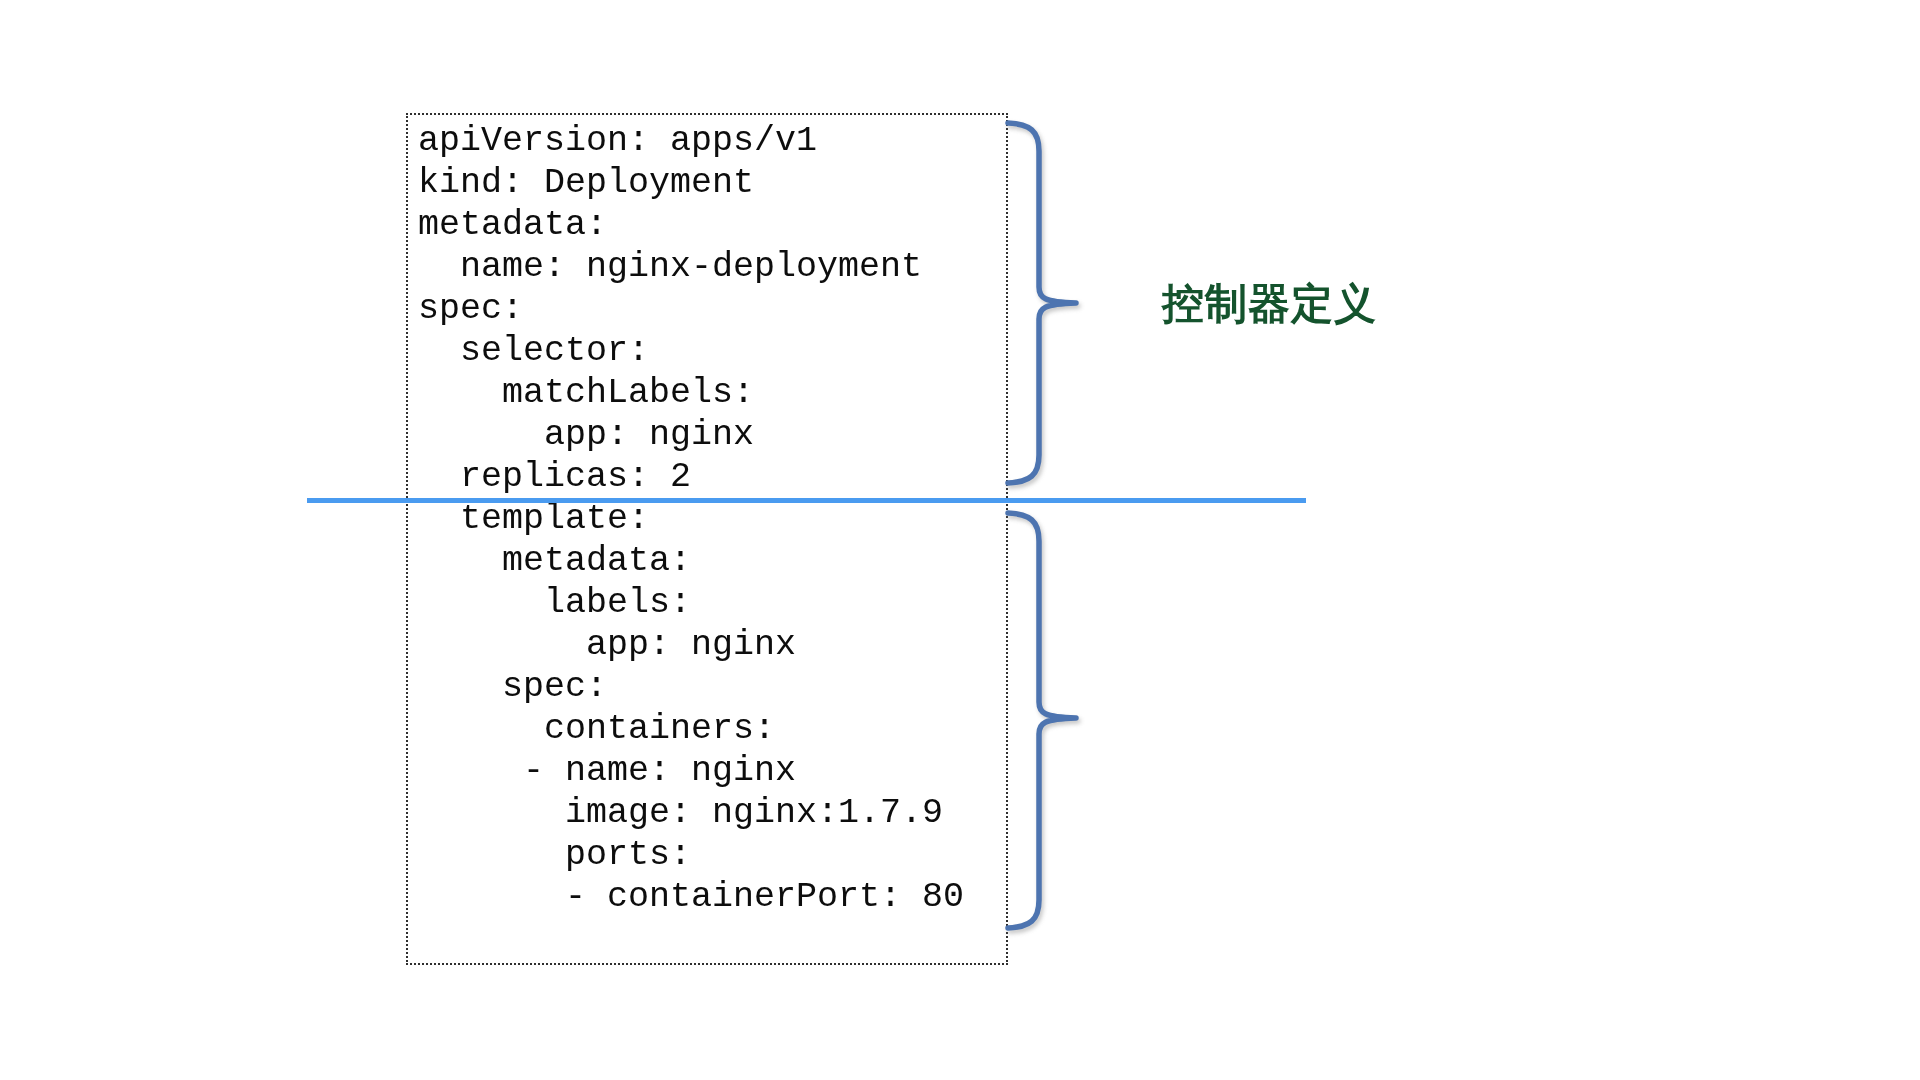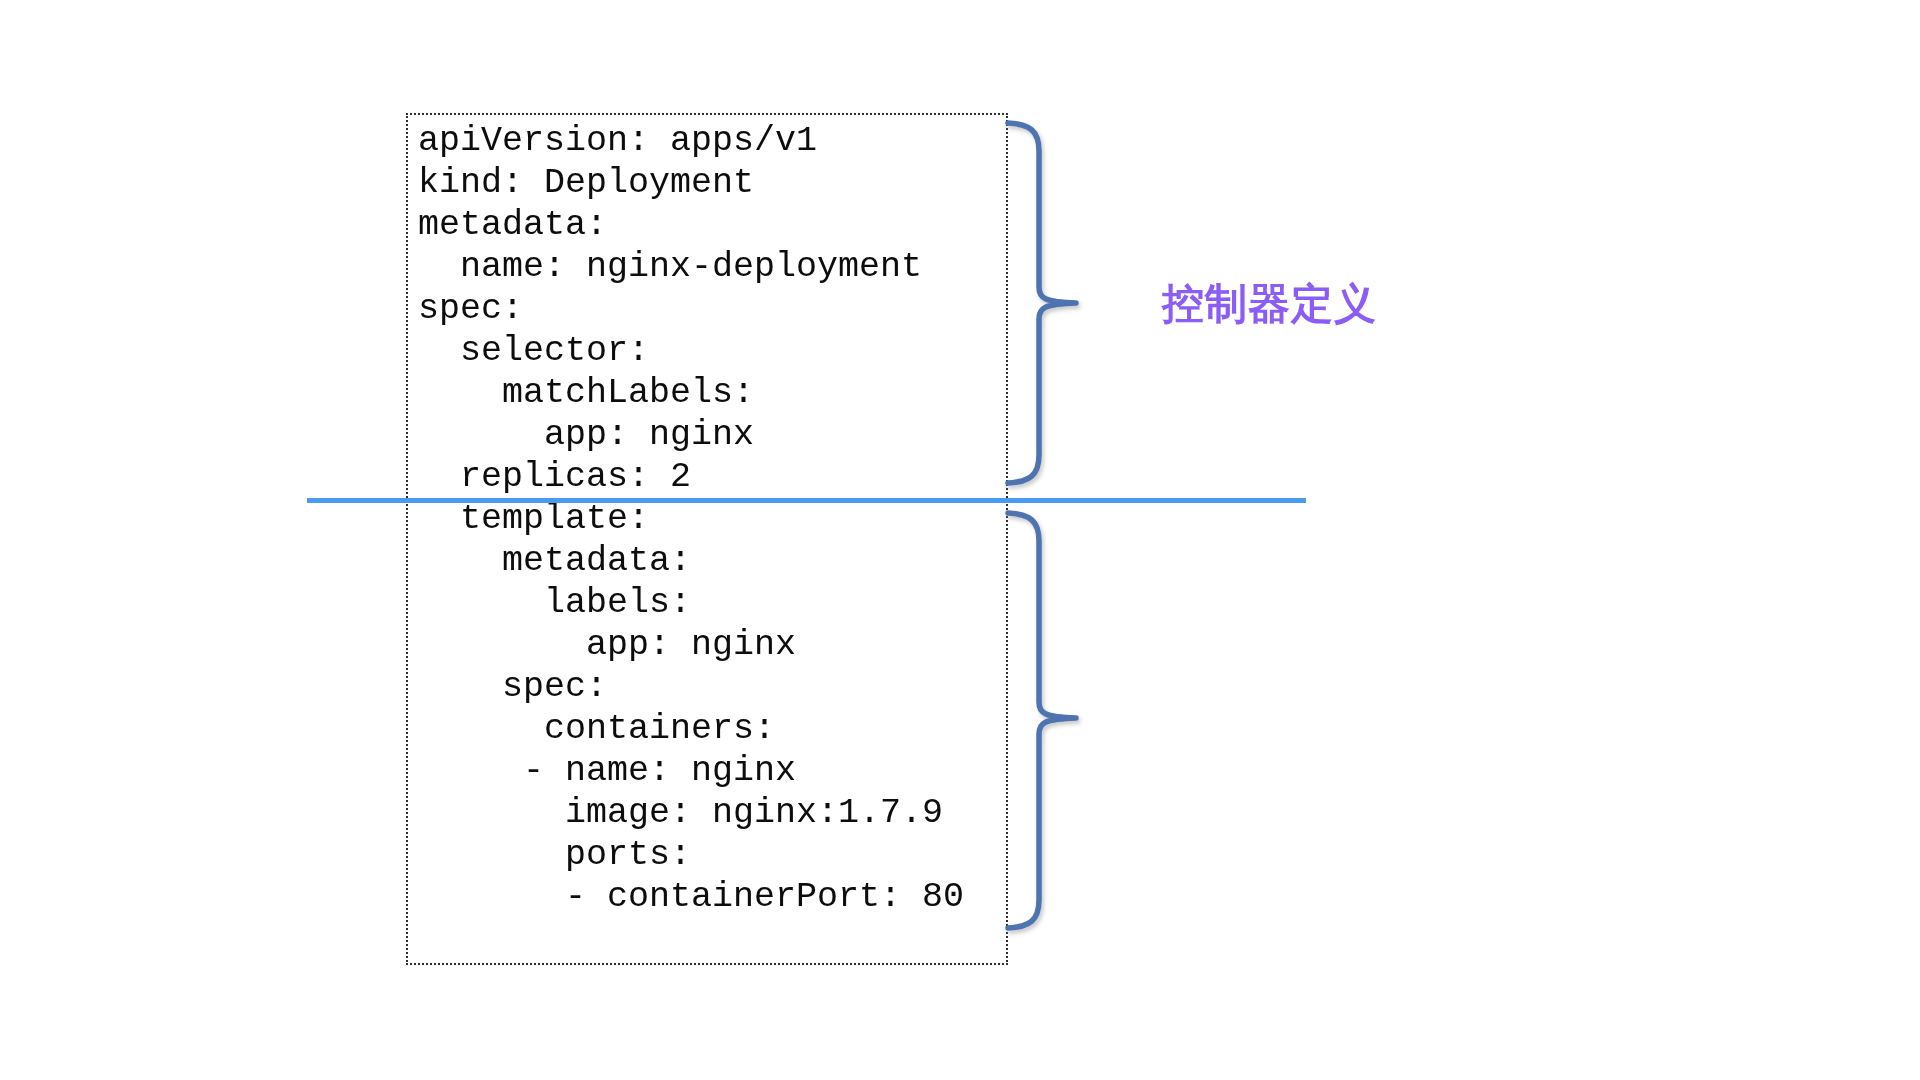--- a/index.html
+++ b/index.html
@@ -100,16 +100,16 @@
   <svg class="brace brace-bottom shadowed" width="85" height="430" viewBox="0 0 85 430" aria-hidden="true">
     <path d="M 6 8
              C 28 9 37 16 37 36
              L 37 197
              C 37 208 42 212 74 213
              C 42 214 37 218 37 229
              L 37 395
              C 37 415 28 422 6 423" stroke="#4d74b0"></path>
   </svg>
 
-  <div class="section-label label-top" style="color: #8b5cf6;">控制器定义</div>
+  <div class="section-label label-top" style="color: #14532d;">控制器定义</div>
 
 
 </div>
 
 </body></html>

